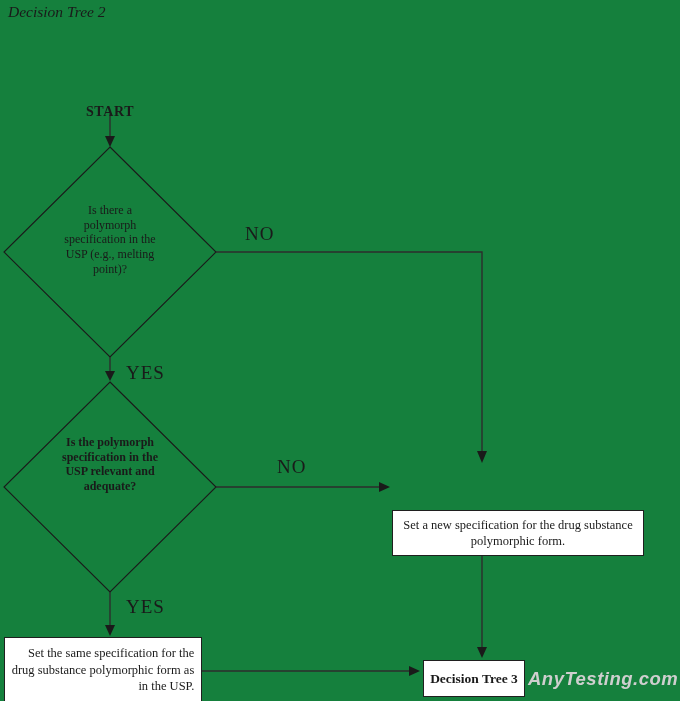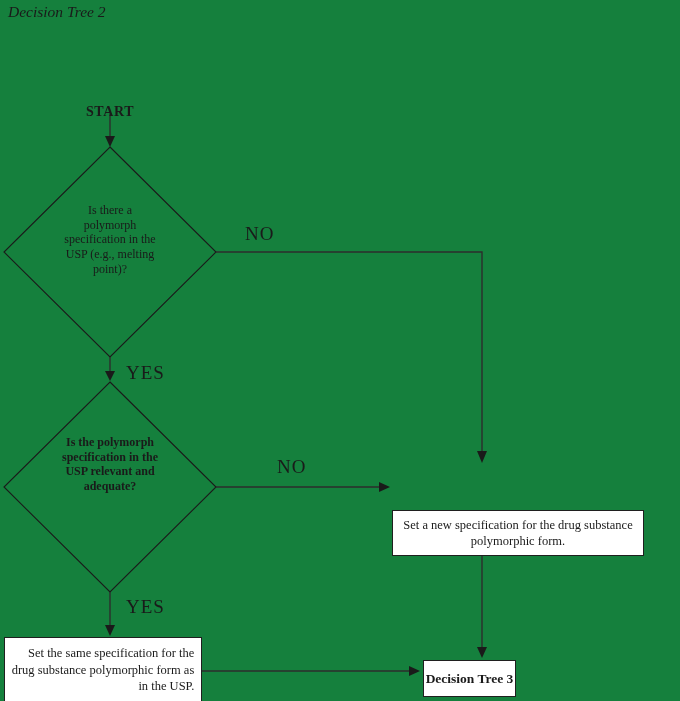--- a/index.html
+++ b/index.html
@@ -21,21 +21,21 @@
   .yes1{left:126px;top:362px;}
   .no2{left:277px;top:456px;}
   .yes2{left:126px;top:596px;}
   .fc-box{
     border:1.5px solid #1f1f1f;background:#ffffff;display:flex;
     align-items:center;justify-content:center;text-align:center;
     font-size:12.5px;line-height:1.32;box-sizing:border-box;
   }
   .box-new-spec{left:392px;top:466px;width:252px;height:46px;margin-top:44px;}
   .box-same-spec{left:4px;top:637px;width:198px;height:66px;text-align:right;}
-  .box-dt3{left:423px;top:660px;width:93px;height:37px;font-weight:bold;font-size:13.5px;}
+  .box-dt3{left:423px;top:660px;width:102px;height:37px;font-weight:bold;font-size:13.5px;}
   .flow-svg{left:0;top:0;}
   .wm-cn{left:527px;top:641px;font-size:29px;font-weight:bold;color:#e8c6c6;
     font-family:"DejaVu Sans",sans-serif;letter-spacing:1px;}
   .wm-en{left:528px;top:668px;font-size:18.5px;font-weight:bold;font-style:italic;
     color:#cfcfcf;font-family:"Liberation Sans","DejaVu Sans",sans-serif;letter-spacing:0.5px;}
 </style>
 </head>
 <body>
 
 <div class="page">
@@ -97,14 +97,15 @@
   </div>
   <div class="abs fc-box box-same-spec">
     <span class="ml">Set the same specification for the
 drug substance polymorphic form as
 in the USP.</span>
   </div>
   <div class="abs fc-box box-dt3">
     <span>Decision Tree 3</span>
   </div>
 
+  <div class="abs wm-en">AnyTesting.com</div>
 
 </div>
 
 </body></html>

